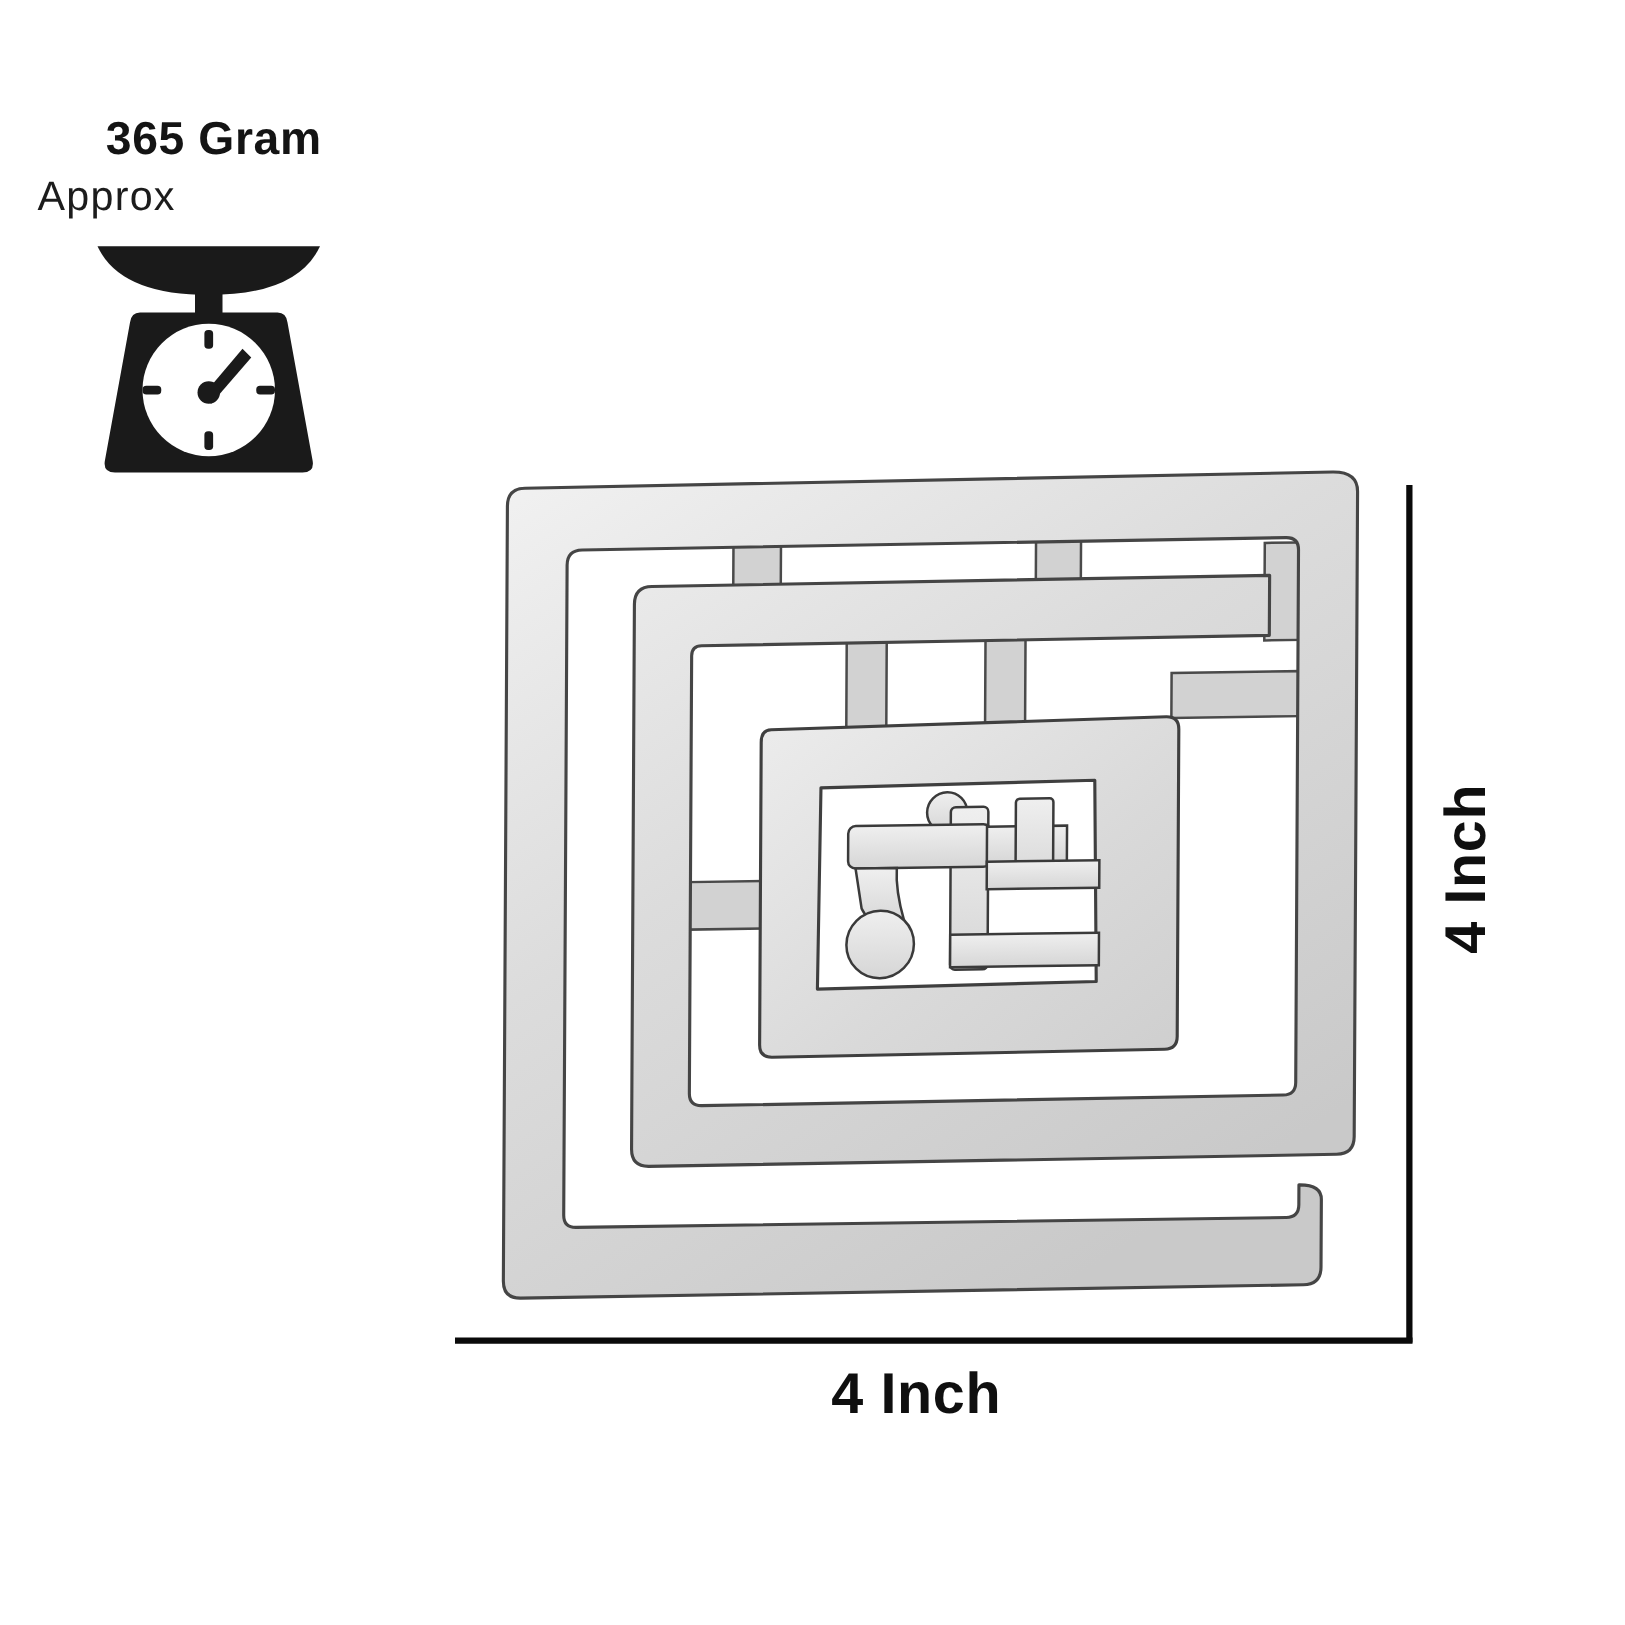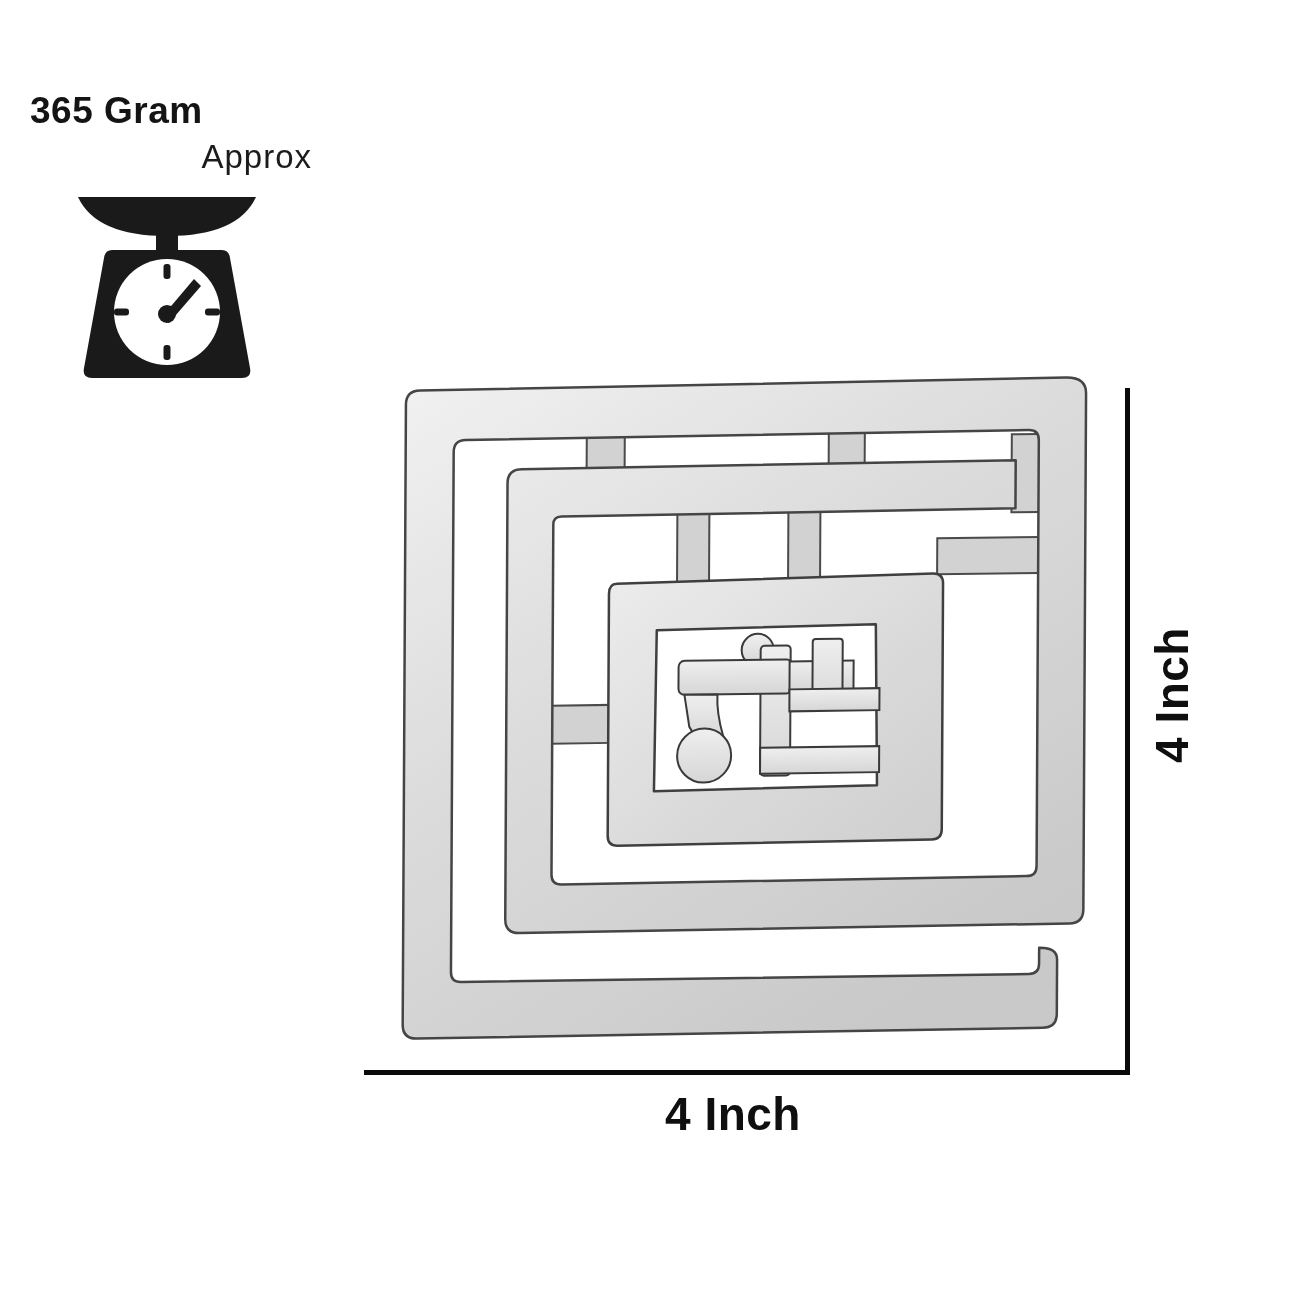--- a/index.html
+++ b/index.html
@@ -2,25 +2,25 @@
 <html><head>
 <meta charset="utf-8">
 <style>
   html,body{margin:0;padding:0;}
   body{
     width:1300px;height:1300px;position:relative;background:#ffffff;
     font-family:"Liberation Sans", sans-serif;color:#141414;overflow:hidden;
   }
   .abs{position:absolute;}
   .weight-value{
-    left:30px;top:90px;width:282px;text-align:left;
+    left:30px;top:90px;width:282px;text-align:center;
     font-size:37px;font-weight:700;letter-spacing:.5px;color:#141414;
   }
   .weight-qualifier{
-    left:30px;top:138px;width:282px;text-align:right;
+    left:30px;top:138px;width:282px;text-align:left;
     font-size:33px;font-weight:400;letter-spacing:1px;color:#1c1c1c;
   }
   .scale-icon-svg{left:72px;top:192px;}
   .object-svg{left:0;top:0;}
   .dim-line{background:#0a0a0a;}
   .dim-line.vertical{left:1125px;top:388px;width:5px;height:686px;}
   .dim-line.horizontal{left:364px;top:1070px;width:766px;height:5px;}
   .dim-label{
     font-size:46px;font-weight:700;color:#0f0f0f;text-align:center;
     letter-spacing:.5px;white-space:nowrap;

